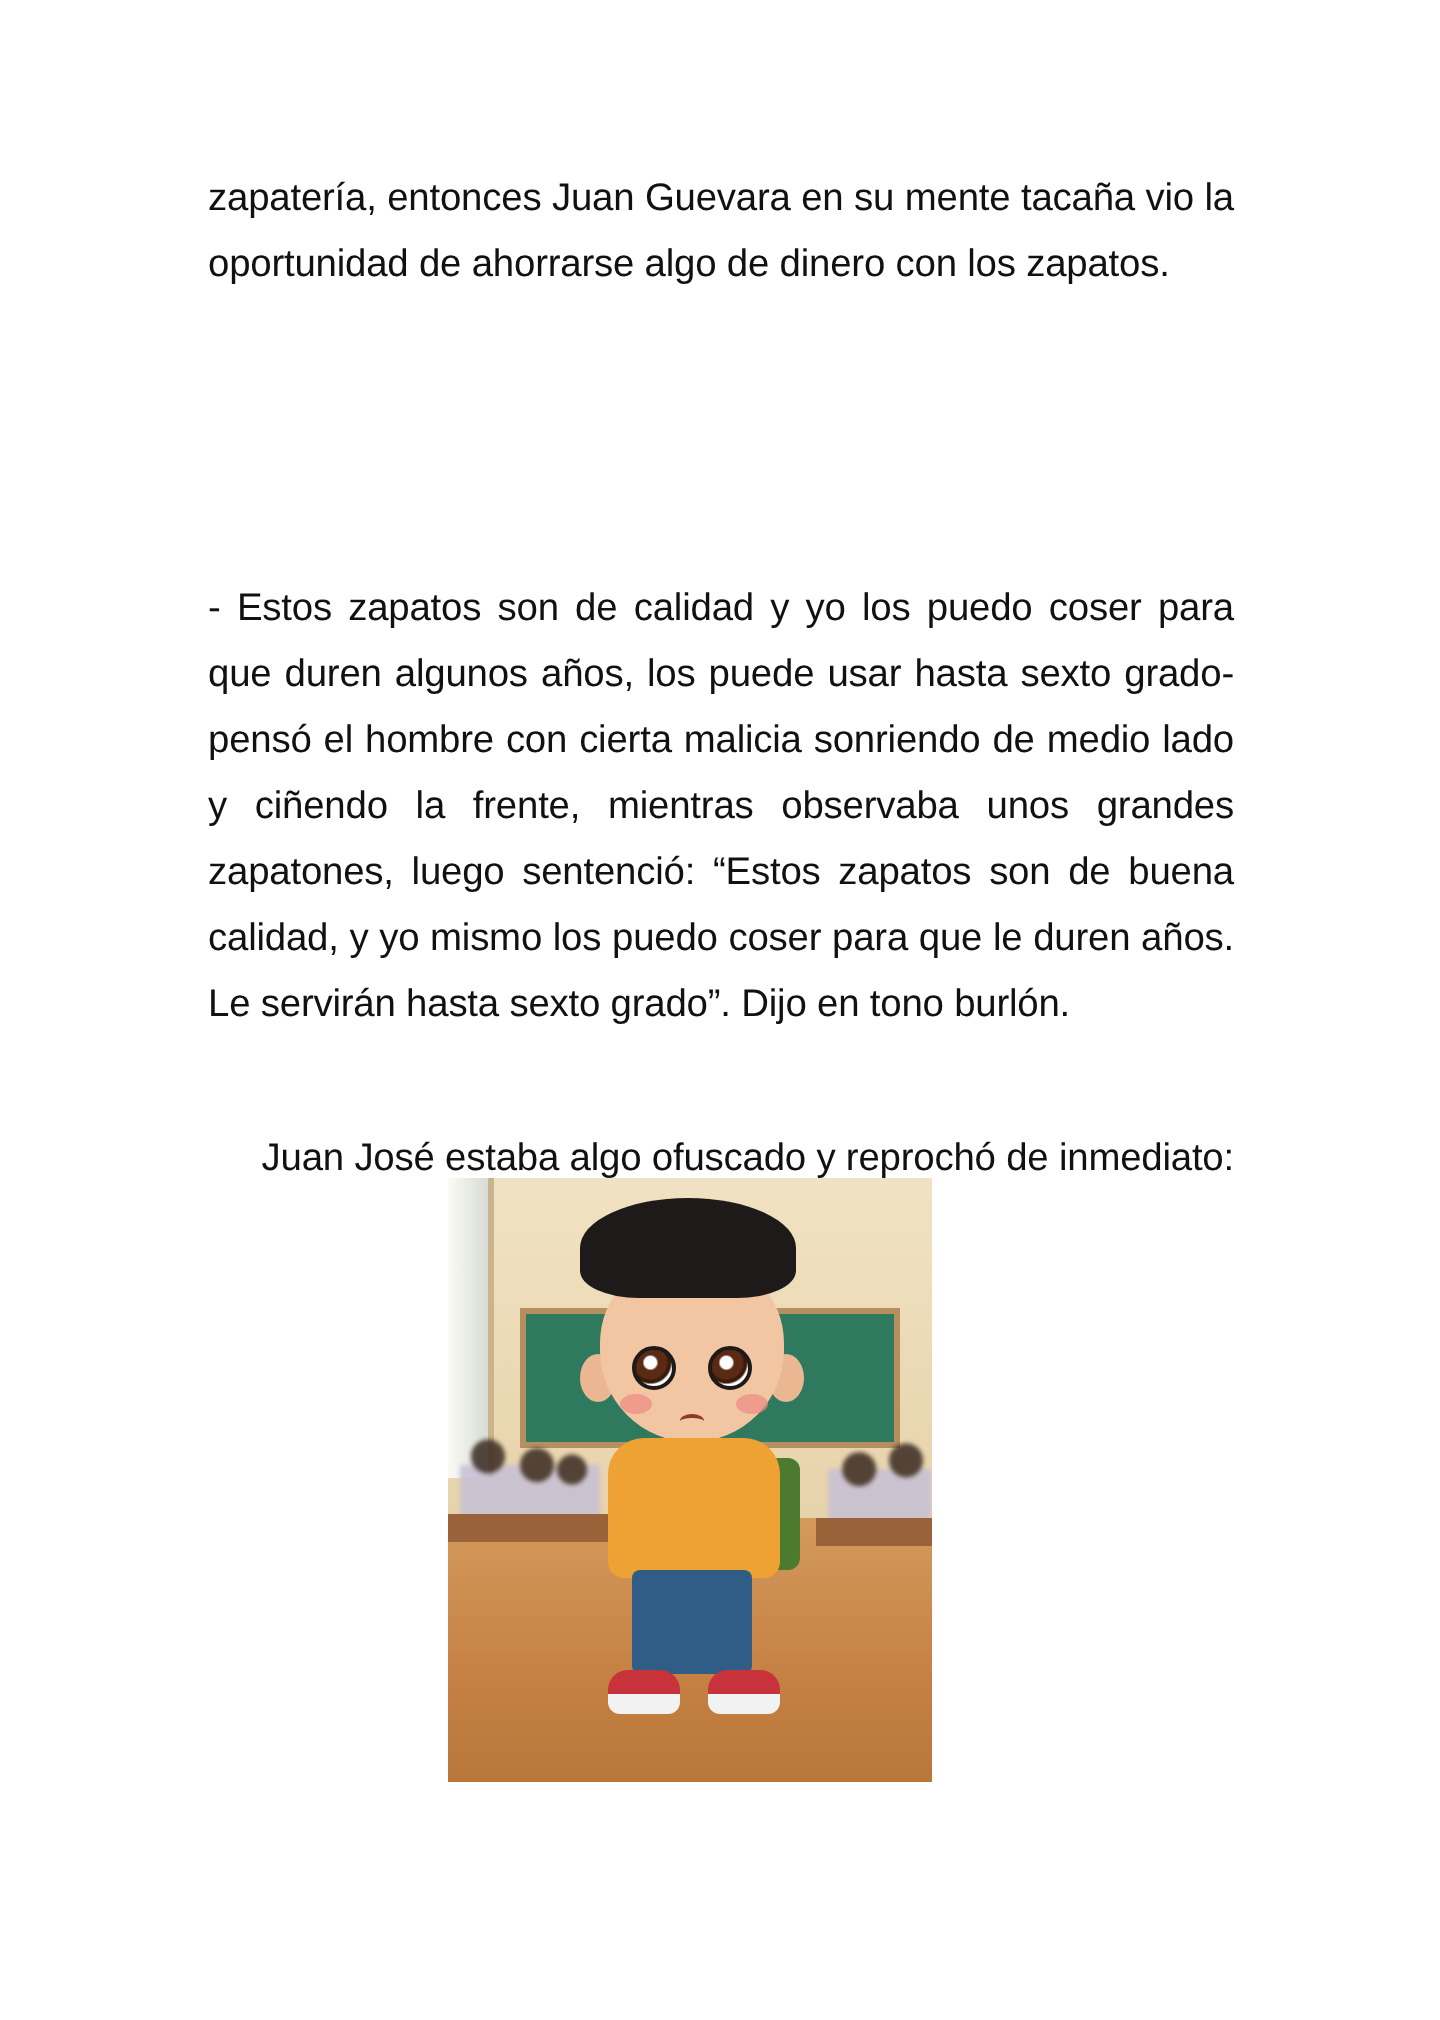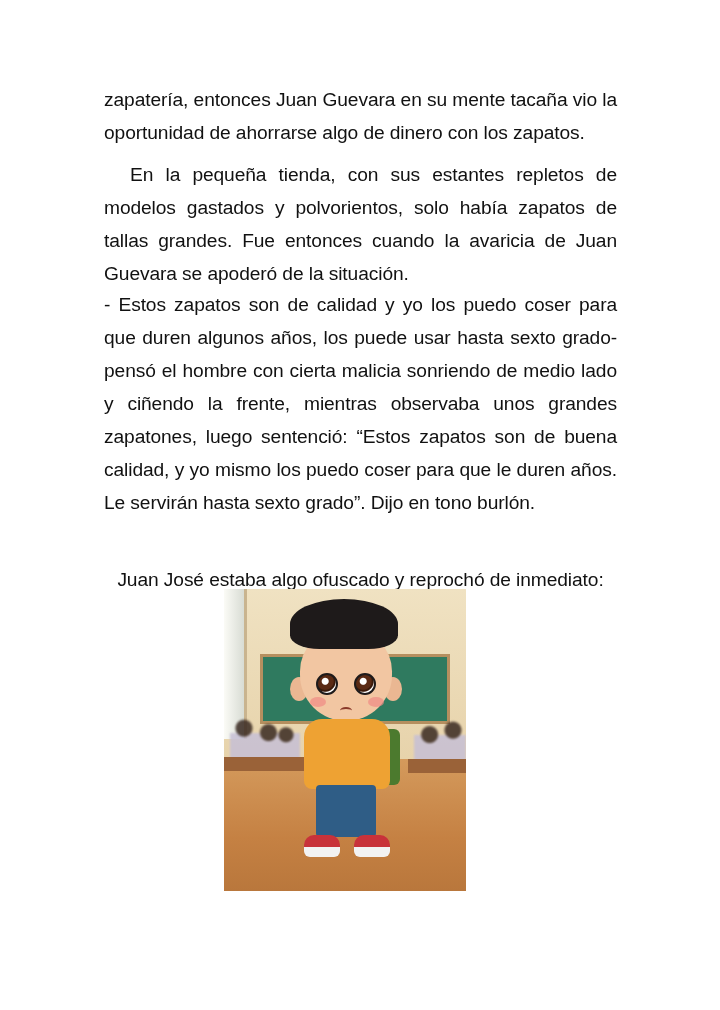--- a/index.html
+++ b/index.html
@@ -2,21 +2,21 @@
 <html><head>
   <meta charset="utf-8">
   <style>
     html, body { margin: 0; padding: 0; }
     body { width: 720px; height: 1010px; background: #ffffff; position: relative; overflow: hidden; font-family: "Liberation Sans", sans-serif; color: #111; }
     .page { position: absolute; left: 0; top: 0; width: 720px; height: 1010px; background: #fff; padding-left: 28px; }
     .text { position: absolute; left: 104px; width: 513px; font-size: 19.2px; line-height: 33px; margin: 0; text-align: justify; letter-spacing: -0.1px; }
     .p1 { top: 83px; }
     .p2 { top: 158px; text-indent: 26px; }
     .p3 { top: 288px; }
-    .p4 { top: 563px; text-align: center; }
+    .p4 { top: 563px; text-align: right; }
 
     .illus { position: absolute; left: 224px; top: 589px; width: 242px; height: 302px; overflow: hidden; background: #e9d6b2; }
     .wall { position: absolute; left: 0; top: 0; width: 100%; height: 170px; background: linear-gradient(180deg, #f0e2c2 0%, #e7d3ab 100%); }
     .window { position: absolute; left: 0; top: 0; width: 20px; height: 150px; background: linear-gradient(90deg,#fbfbf6,#d8dcd4); border-right: 3px solid #c9b48f; }
     .board { position: absolute; left: 36px; top: 65px; width: 190px; height: 70px; background: #2f7a5f; border: 3px solid #b58f5f; box-sizing: border-box; }
     .floor { position: absolute; left: 0; top: 170px; width: 100%; height: 132px; background: linear-gradient(180deg, #d49a5c 0%, #c58143 60%, #b9773c 100%); }
     .desk-l { position: absolute; left: 0; top: 168px; width: 82px; height: 14px; background: #9a6238; }
     .desk-r { position: absolute; left: 184px; top: 170px; width: 58px; height: 14px; background: #9a6238; }
     .kid-l { position: absolute; left: 6px; top: 126px; width: 70px; height: 44px; background: radial-gradient(circle at 20% 30%, #3a2a22 0 8px, transparent 9px), radial-gradient(circle at 55% 40%, #3a2a22 0 8px, transparent 9px), radial-gradient(circle at 80% 45%, #3a2a22 0 7px, transparent 8px), linear-gradient(180deg, transparent 40%, #c7c0d6 40%); opacity: 0.85; filter: blur(1px); }
     .kid-r { position: absolute; left: 190px; top: 128px; width: 52px; height: 44px; background: radial-gradient(circle at 30% 40%, #3a2a22 0 8px, transparent 9px), radial-gradient(circle at 75% 30%, #3a2a22 0 8px, transparent 9px), linear-gradient(180deg, transparent 40%, #c7c0d6 40%); opacity: 0.85; filter: blur(1px); }
@@ -35,21 +35,20 @@
     .strap { position: absolute; left: 100px; top: 130px; width: 18px; height: 56px; background: #4c7a2e; border-radius: 6px; }
     .pants { position: absolute; left: 34px; top: 186px; width: 60px; height: 52px; background: #2f5d86; border-radius: 4px; }
     .shoe-l, .shoe-r { position: absolute; top: 236px; width: 36px; height: 22px; background: linear-gradient(180deg, #c8323a 0 55%, #f2f2f2 55%); border-radius: 10px 10px 6px 6px; }
     .shoe-l { left: 22px; } .shoe-r { left: 72px; }
   </style>
 </head>
 <body>
 
 <div class="page">
   <p class="text p1">zapatería, entonces Juan Guevara en su mente tacaña  vio la oportunidad de ahorrarse algo de dinero con los zapatos.</p>
-  <p class="text p2">En la pequeña tienda, con sus estantes repletos de modelos gastados y polvorientos, solo había zapatos de tallas grandes. Fue entonces cuando la avaricia de Juan Guevara se apoderó de la situación.</p>
   <p class="text p3">- Estos zapatos son de calidad y yo los puedo coser para que duren algunos años, los puede usar hasta  sexto grado- pensó el hombre con cierta malicia sonriendo de medio lado y ciñendo la frente, mientras observaba unos grandes zapatones, luego sentenció: “Estos zapatos son de buena calidad, y yo mismo los puedo coser para que le duren años. Le servirán hasta sexto grado”. Dijo en tono burlón.</p>
   <p class="text p4">Juan José estaba algo ofuscado y reprochó de inmediato:</p>
 
   <div class="illus" title="Cartoon boy with black hair, big brown eyes, sad expression, orange shirt, green backpack, blue jeans and red-white sneakers standing in a classroom with a green chalkboard and blurred students at desks">
     <div class="wall"></div>
     <div class="window"></div>
     <div class="board"></div>
     <div class="floor"></div>
     <div class="kid-l"></div>
     <div class="kid-r"></div>

